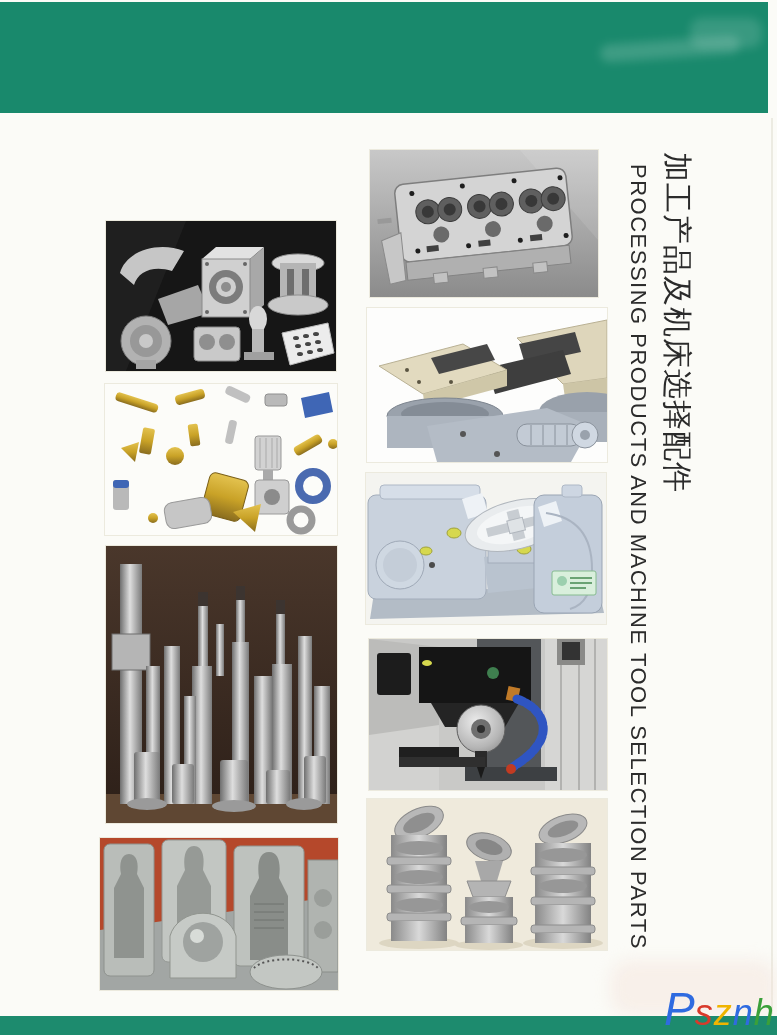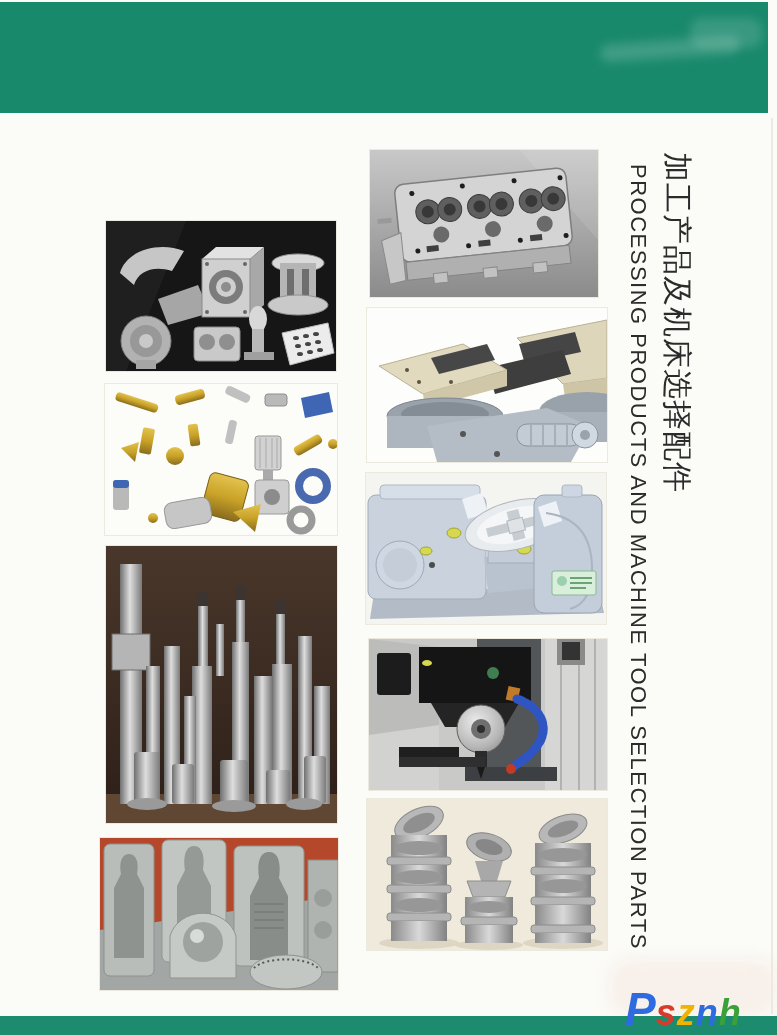--- a/index.html
+++ b/index.html
@@ -33,22 +33,22 @@
   .pL1{left:106px;top:221px;}
   .pL2{left:105px;top:384px;}
   .pL3{left:106px;top:546px;}
   .pL4{left:100px;top:838px;}
   .pM1{left:370px;top:150px;}
   .pM2{left:367px;top:308px;}
   .pM3{left:366px;top:473px;}
   .pM4{left:369px;top:639px;}
   .pM5{left:367px;top:799px;}
   
-  .watermark{position:absolute;left:625px;top:982px;white-space:nowrap;
-    font-style:italic;font-weight:bold;z-index:5;}
+  .watermark{position:absolute;left:664px;top:982px;white-space:nowrap;
+    font-style:italic;font-weight:normal;z-index:5;}
   .watermark .wm-p{font-size:46px;}
   .watermark .wm-s{font-size:36px;letter-spacing:1px;}
   .wm-tint{position:absolute;left:610px;top:960px;width:167px;height:56px;
     background:rgba(244,226,218,.45);border-radius:20px;filter:blur(8px);}
 </style>
 </head>
 <body>
 
 <div id="page">
 

